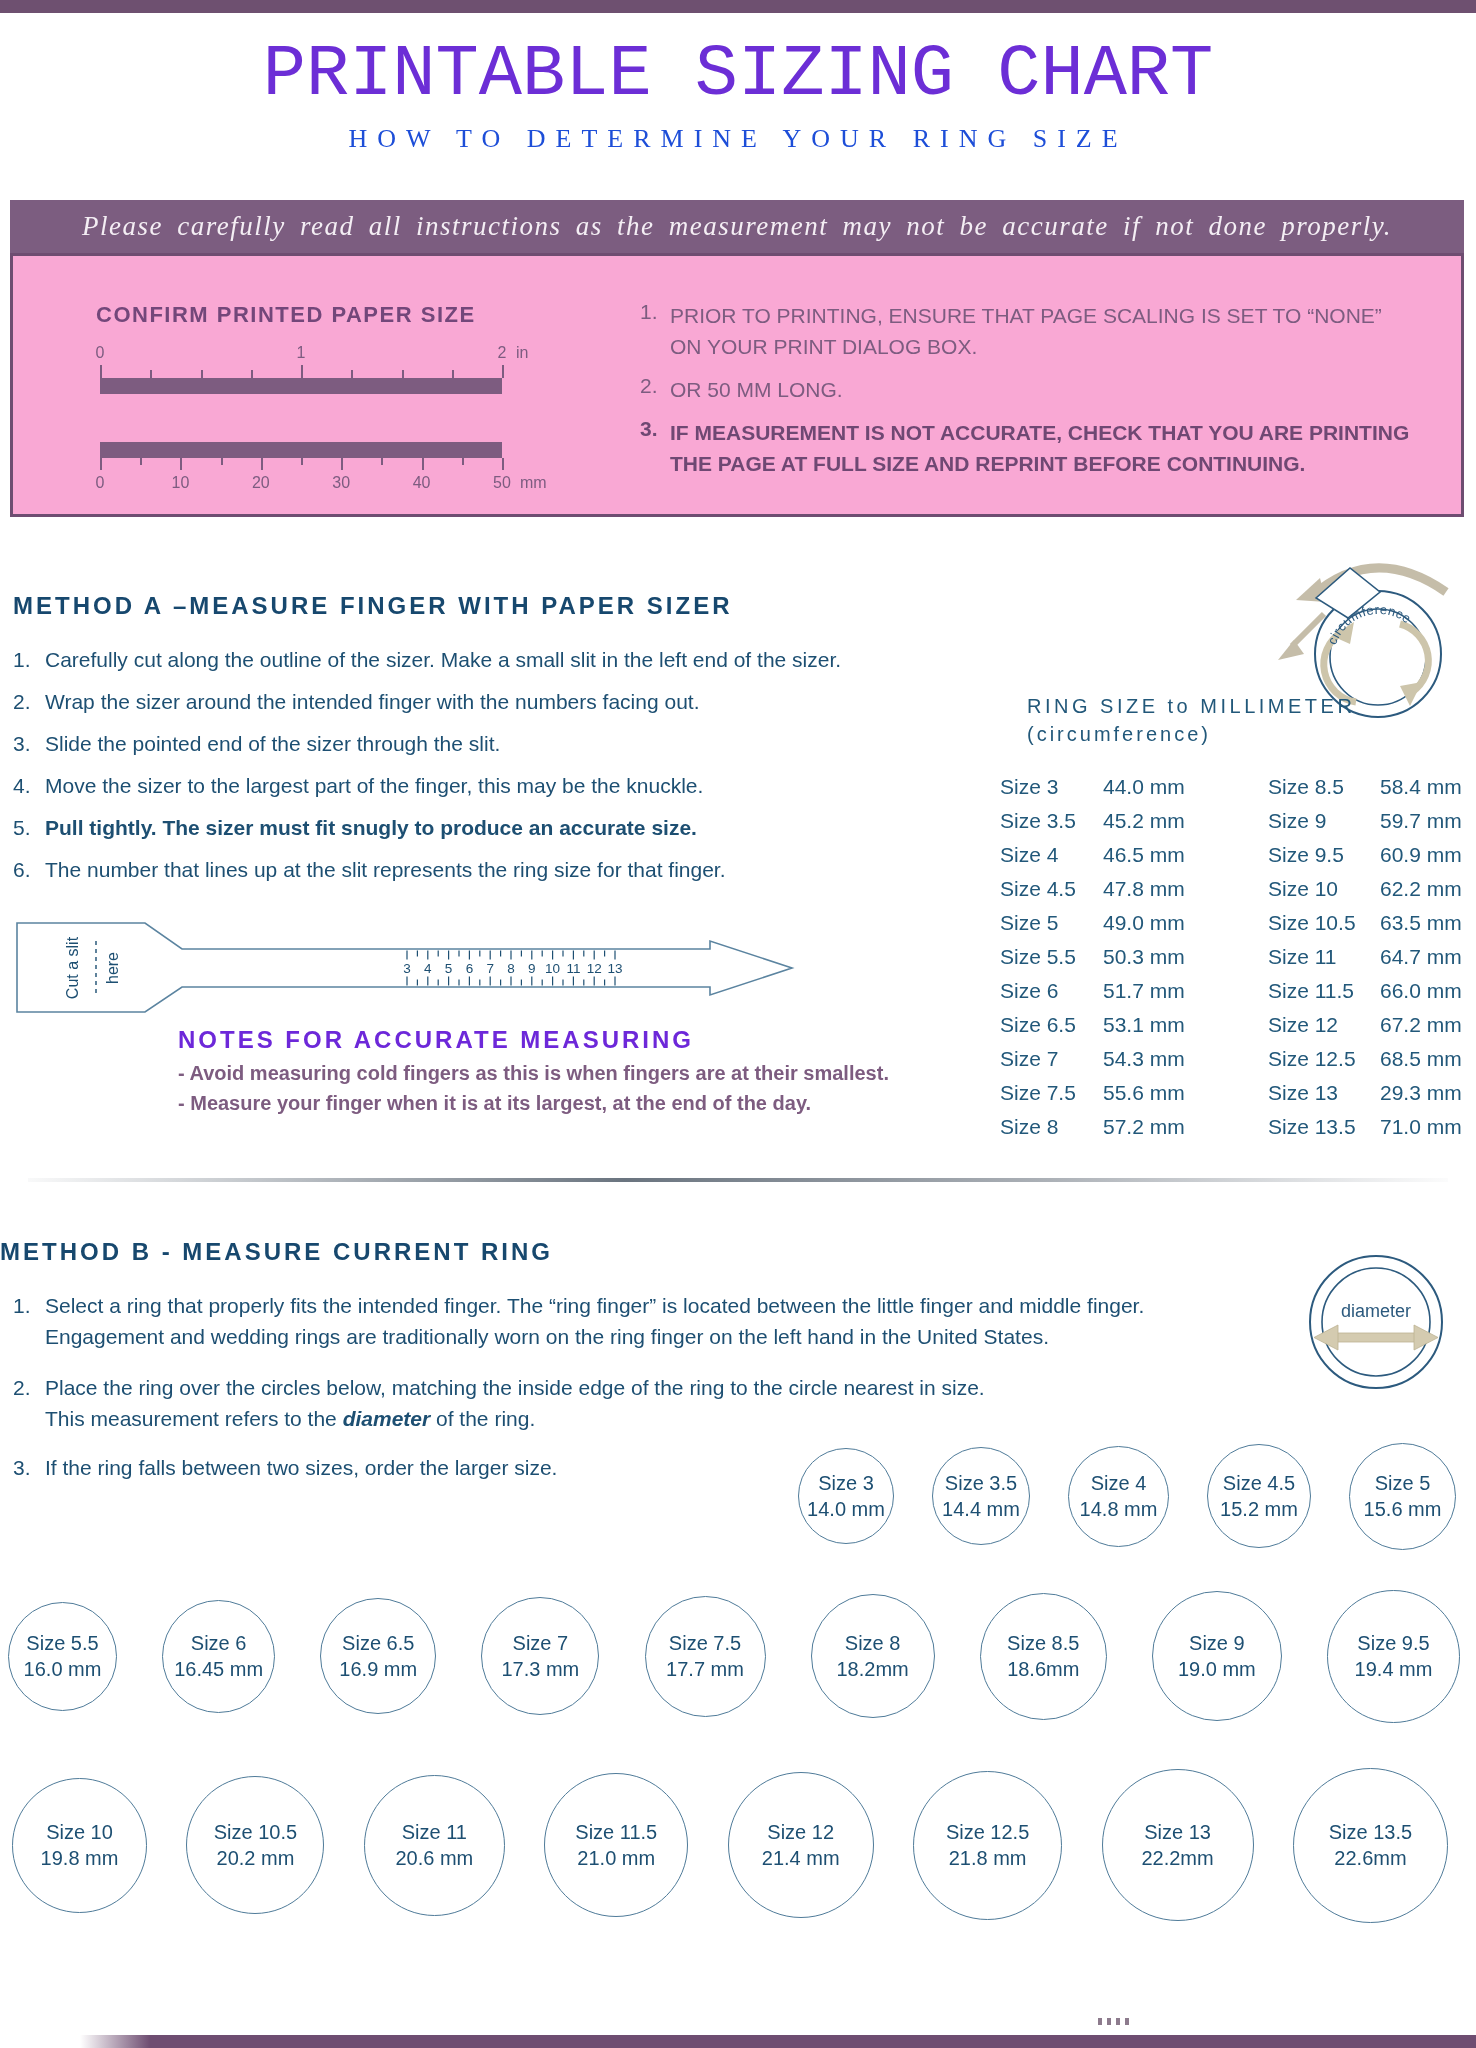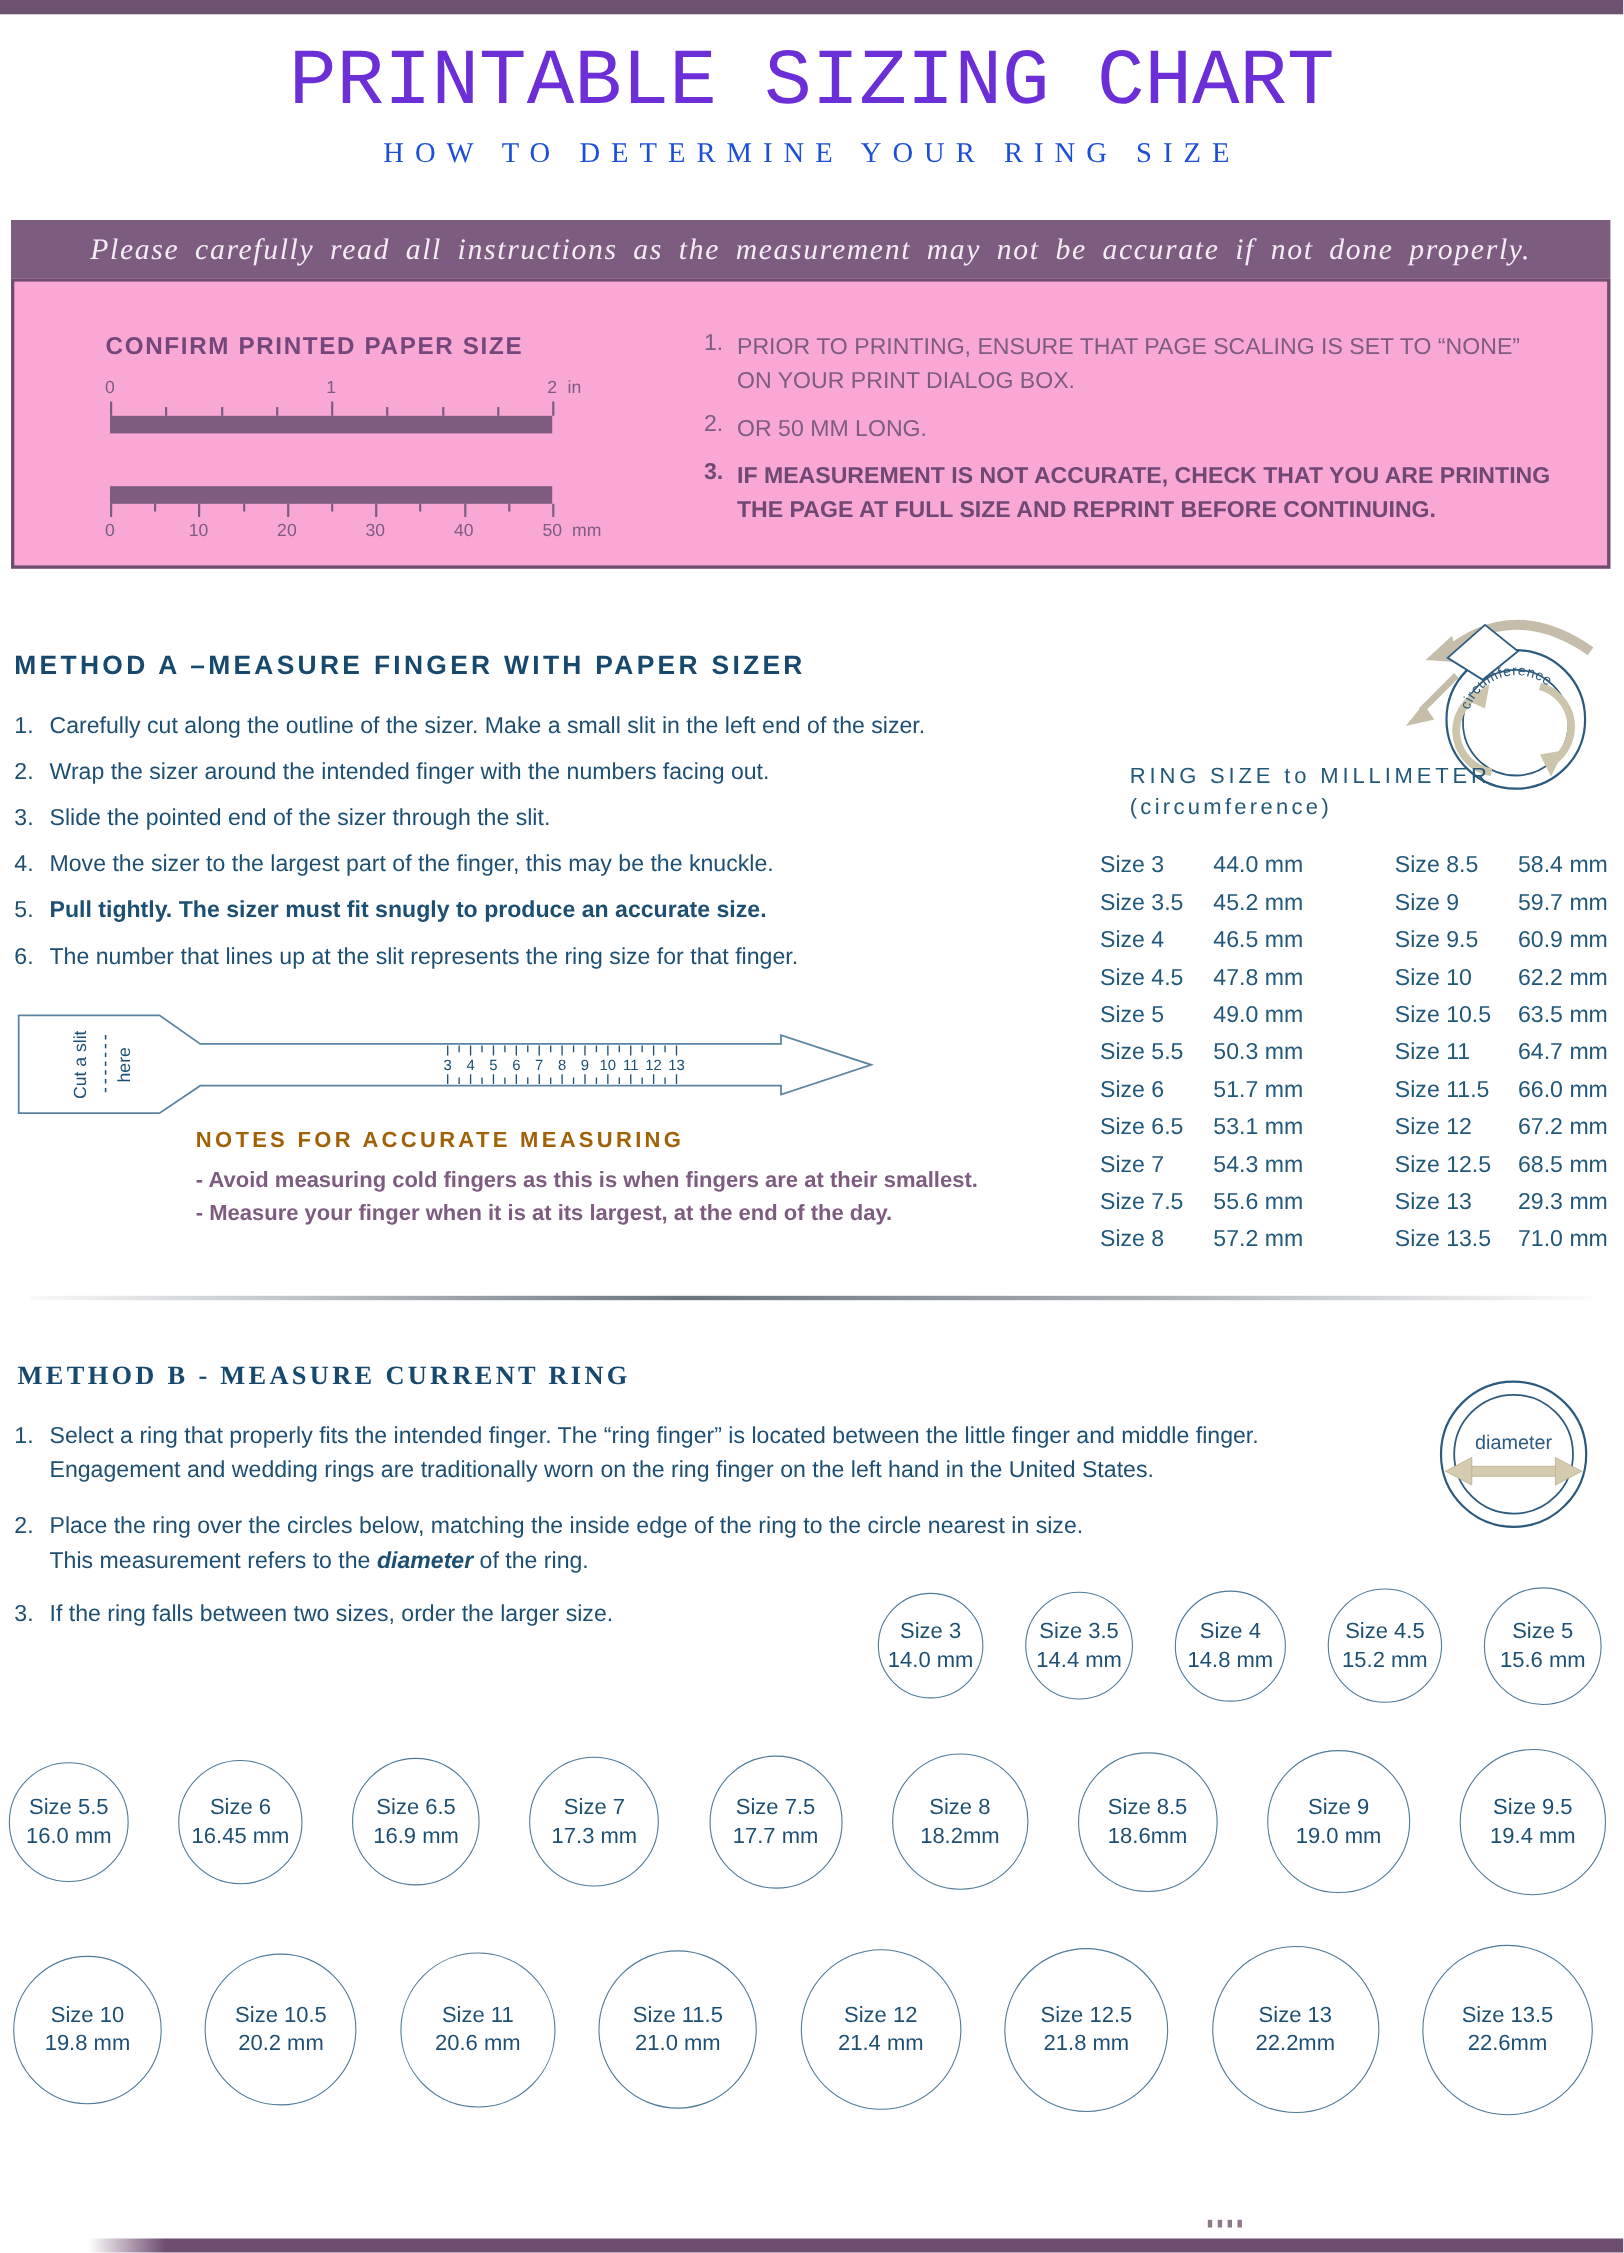--- a/index.html
+++ b/index.html
@@ -34,35 +34,35 @@
   .inch-ruler{top:88px;}
   .mm-ruler{top:186px;}
   
   .ins-list{left:627px;top:44px;width:812px;color:#7d5c80;font-size:21px;}
   .ins-item{display:grid;grid-template-columns:30px 1fr;margin-bottom:12px;}
   .ins-item .line{line-height:31px;}
   .ins-item.bold{font-weight:bold;color:#6f4873;}
   
   .method-heading{font-size:24px;font-weight:bold;color:#17486e;letter-spacing:3px;white-space:pre;}
   .ma-heading{left:13px;top:592px;}
-  .mb-heading{left:16px;top:1238px;font-family:Liberation Serif, serif;}
+  .mb-heading{left:0;top:1238px;}
   .steps{left:13px;top:646px;width:1010px;color:#1d4f72;font-size:21px;}
   .step{display:grid;grid-template-columns:32px 1fr;margin-bottom:15px;line-height:27px;}
   .step.bold .txt{font-weight:bold;}
   .mb-step{position:absolute;left:13px;width:1270px;display:grid;grid-template-columns:32px 1fr;
       color:#1d4f72;font-size:21px;line-height:31px;}
   .mb-step .em{font-weight:bold;font-style:italic;}
   
   .ring-table{left:1000px;top:692px;width:462px;color:#22587a;}
   .rt-head{font-size:20px;letter-spacing:3.5px;line-height:28px;white-space:pre;margin-left:27px;}
   .rt-rows{margin-top:22px;display:grid;grid-template-columns:103px 165px 112px 82px;
       font-size:21px;line-height:34px;}
   .rt-rows .c4{}
   
-  .notes-heading{left:178px;top:1026px;font-size:20px;font-weight:bold;color:#a16207;letter-spacing:3px;white-space:pre;}
+  .notes-heading{left:178px;top:1026px;font-size:24px;font-weight:bold;color:#6d28d9;letter-spacing:3px;white-space:pre;}
   .notes-lines{left:178px;top:1058px;font-size:20px;font-weight:bold;color:#7d5c80;line-height:30px;}
   
   .divider{left:28px;top:1178px;width:1420px;height:4px;
       background:linear-gradient(90deg,rgba(125,135,145,0.05),rgba(80,92,105,0.85) 42%,rgba(90,100,112,0.5) 72%,rgba(135,145,155,0.03));}
   
   .circle-row{position:absolute;display:flex;justify-content:space-between;align-items:center;}
   #circle-row-1{left:798px;top:1438px;width:658px;height:116px;}
   #circle-row-2{left:8px;top:1588px;width:1452px;height:136px;}
   #circle-row-3{left:12px;top:1766px;width:1436px;height:158px;}
   .size-circle{border:1.6px solid #4f7b99;border-radius:50%;display:flex;flex-direction:column;

